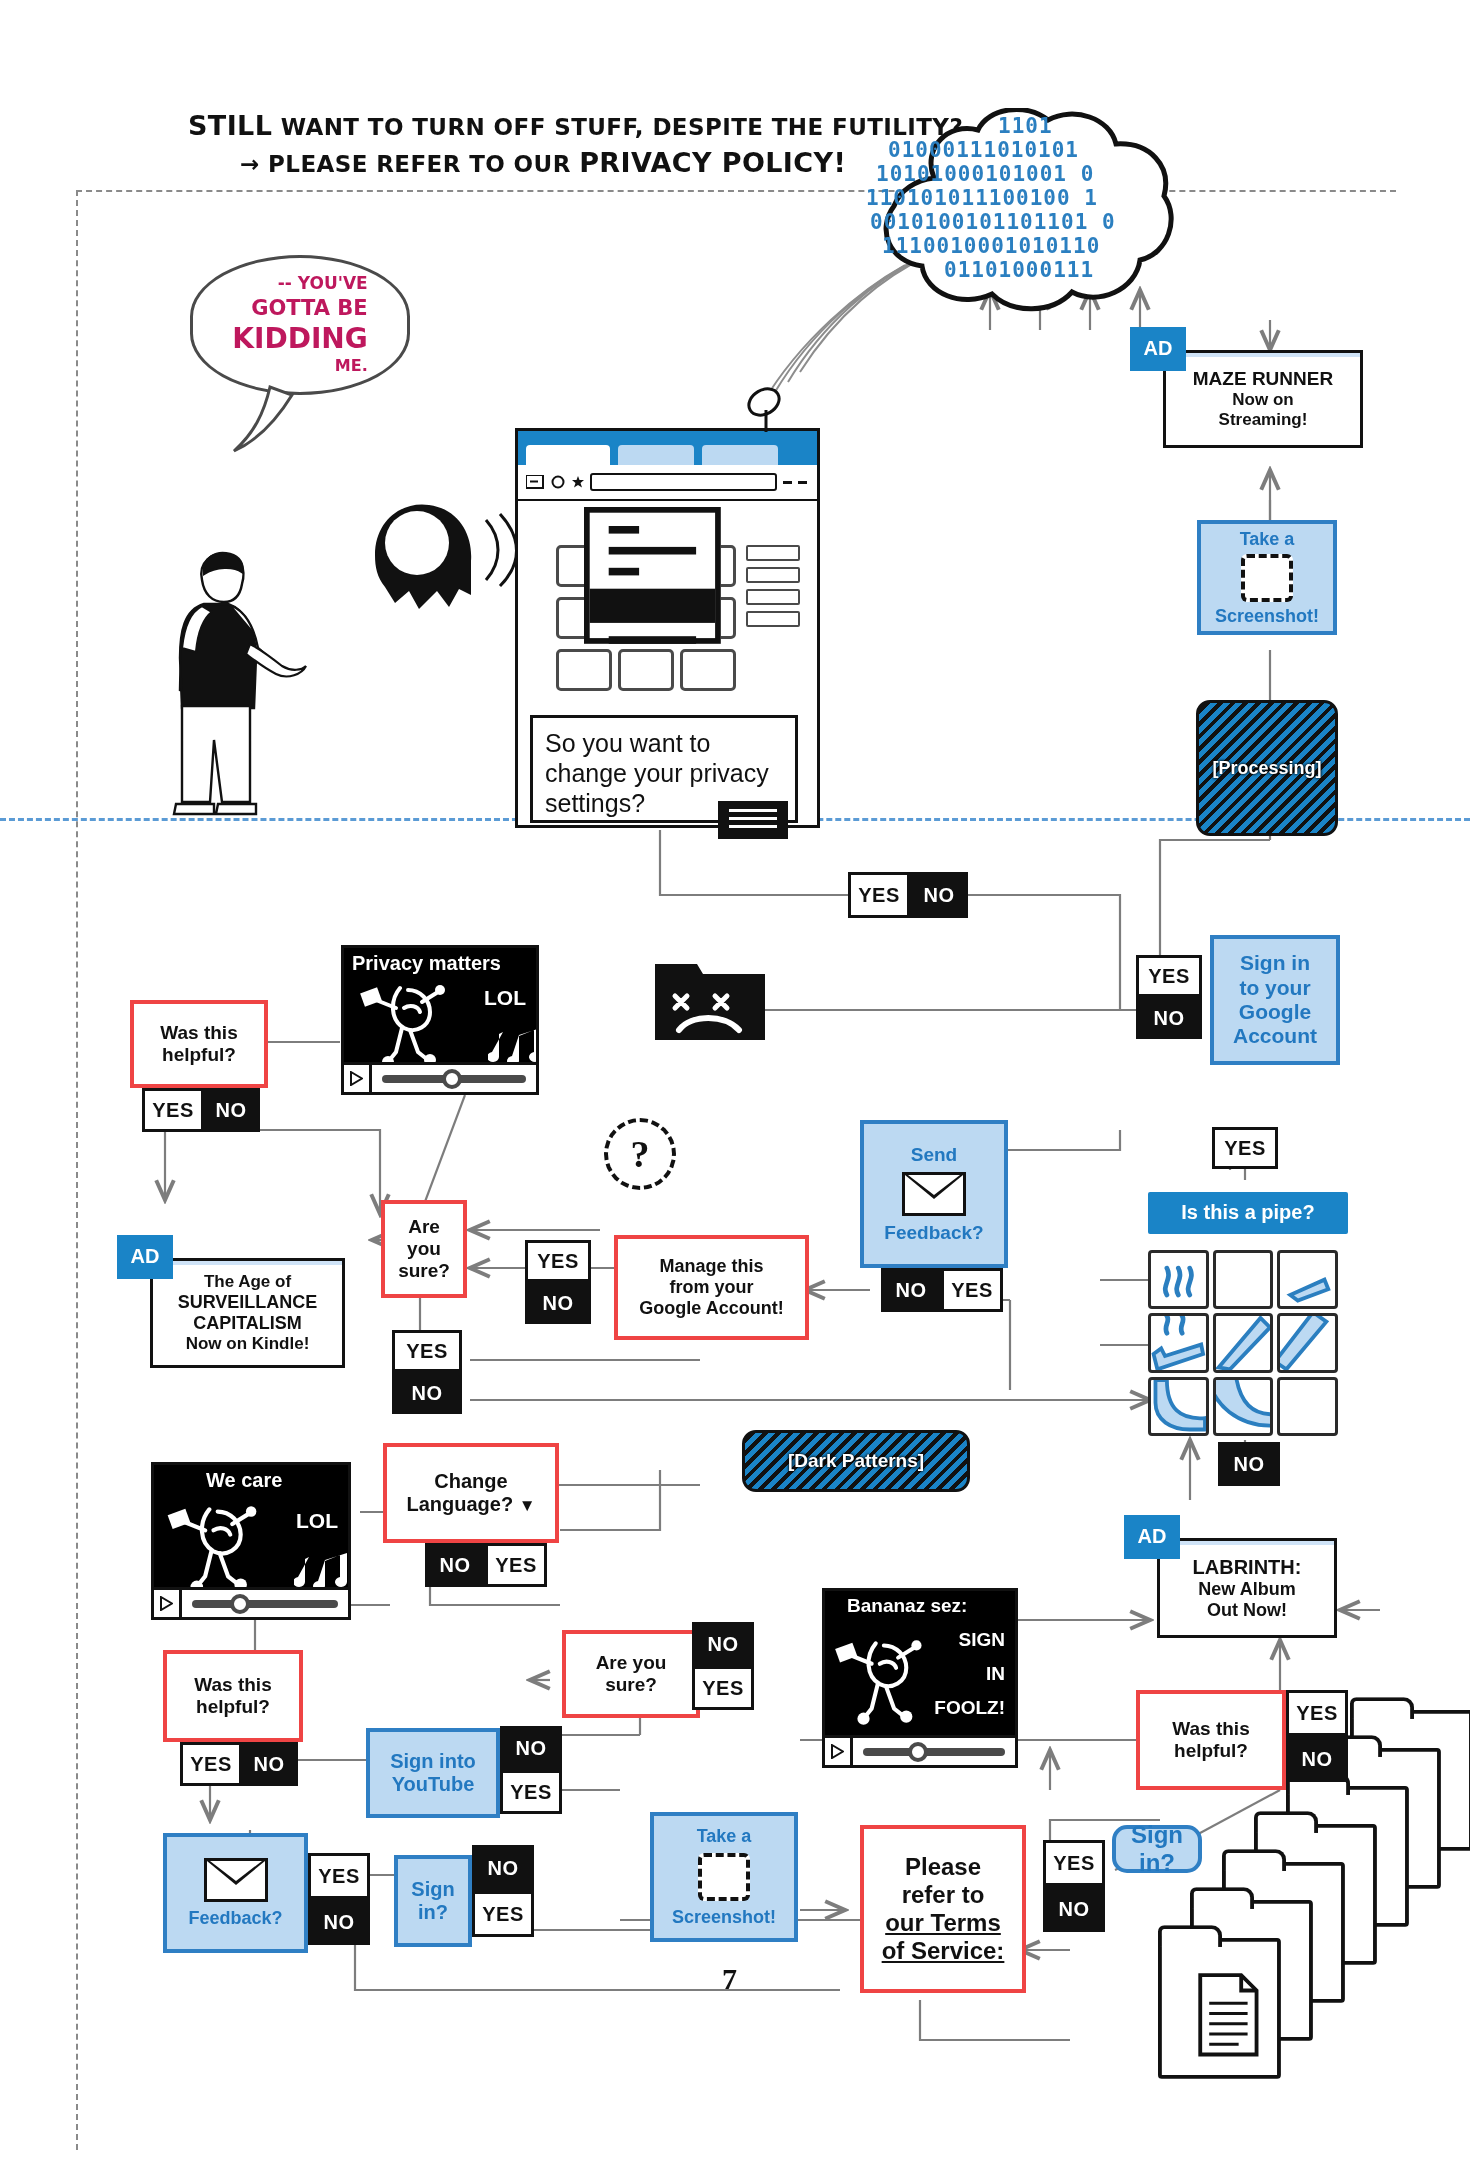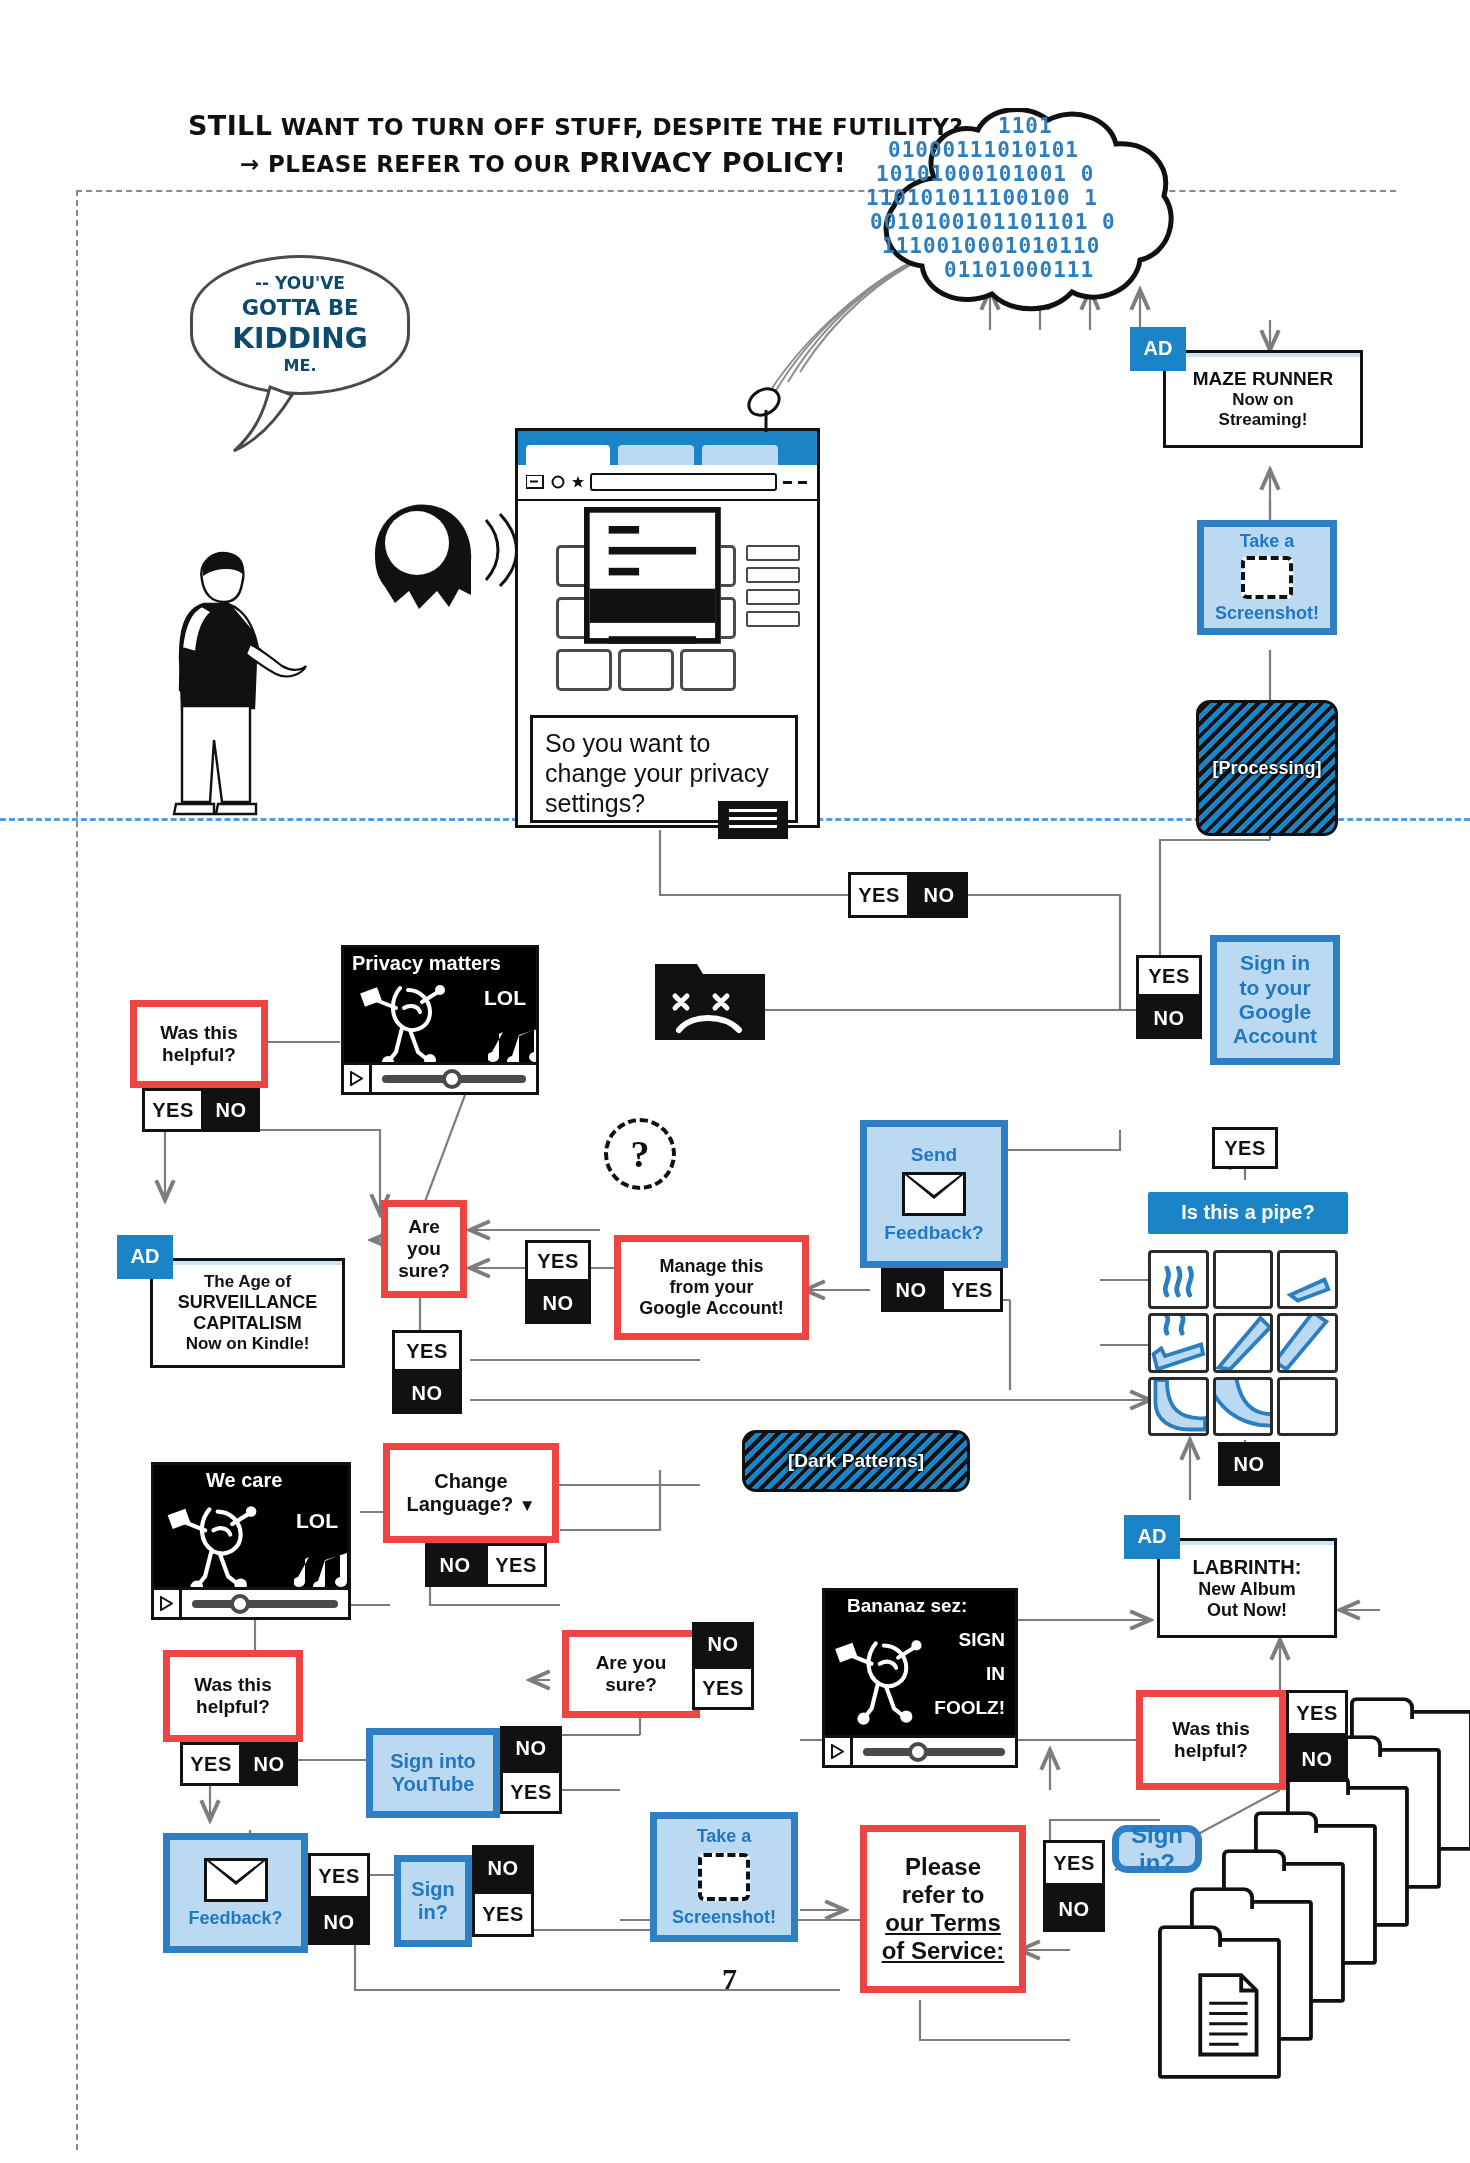--- a/index.html
+++ b/index.html
@@ -34,21 +34,21 @@
     border:2px dashed #8a8a8a;
     background:transparent;
     pointer-events:none;
   }
   .hline-dash-blue {
     border-top:3px dashed #5b9bd5;
   }
 
   
   .node {
-    border:7px solid #ef4444;
+    border:4px solid #ef4444;
     background:#fff;
     color:#111;
     font-weight:bold;
     line-height:1.16;
     padding:4px 6px;
   }
   .node.white   { background:#fff; }
   .node.blue    { background:#bcd9f2; border-color:#2f7fc4; color:#2278c0; }
   .node.adbox   { background:#fff; border:3px solid #111; box-shadow:0 5px 0 -1px #cfe3f7 inset; }
   .node.ribbon  { background:#1a84c7; color:#fff; border:none; border-radius:2px; }
@@ -198,21 +198,21 @@
 
   
   .bubble{
     position:absolute;
     border:3px solid #4a4a4a;
     border-radius:50%/44%;
     background:#fff;
     display:flex;align-items:center;justify-content:center;
     text-align:center;
   }
-  .bubble .bt{ font-family:"DejaVu Sans",sans-serif; font-weight:bold; color:#0c4a6e; line-height:1.26;}
+  .bubble .bt{ font-family:"DejaVu Sans",sans-serif; font-weight:bold; color:#be185d; line-height:1.26;text-align:right;}
   .bubble .b1{font-size:17px;}
   .bubble .b2{font-size:21px;}
   .bubble .b3{font-size:28px;}
   .bubble .b4{font-size:16px;}
 
   
   .cloud{ position:absolute; }
   .cloudtxt{
     position:absolute; color:#2b7fc0; font-weight:bold;
     font-family:"DejaVu Sans Mono", monospace;

